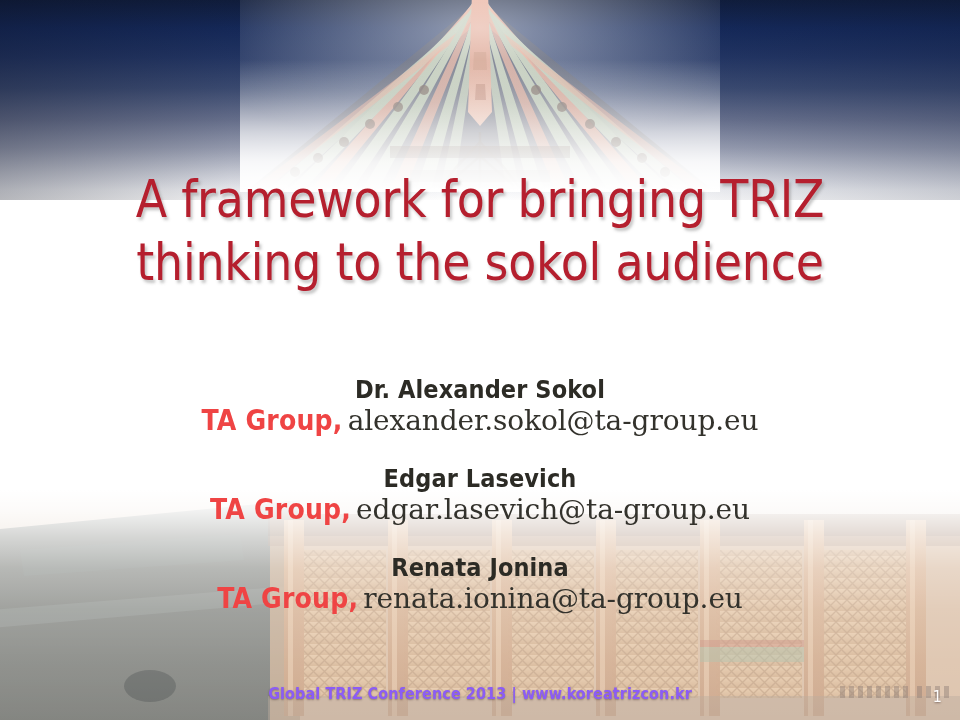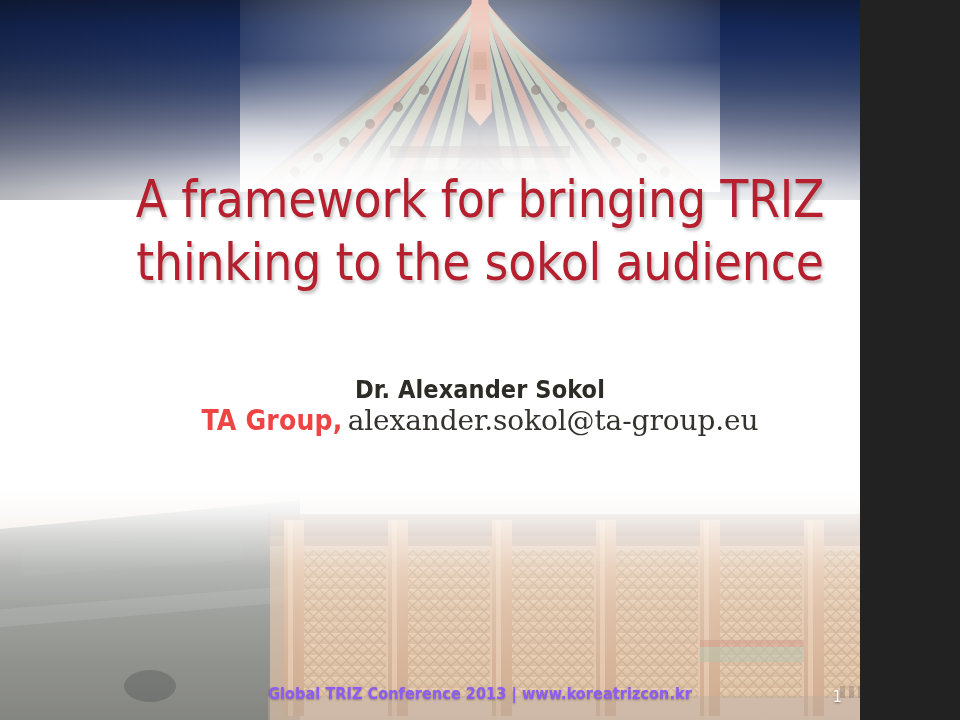--- a/index.html
+++ b/index.html
@@ -8,21 +8,21 @@
     padding: 0;
     background: #222;
   }
   body {
     font-family: "Liberation Sans", sans-serif;
   }
 
   
   .slide {
     position: relative;
-    width: 860px;
+    width: 960px;
     height: 720px;
     overflow: hidden;
     background: #ffffff;
   }
 
   
   .bg-sky {
     position: absolute;
     left: 0; top: 0;
     width: 960px;
@@ -390,21 +390,33 @@
 
   <div class="authors">
 
     <div class="author-group">
       <div class="author-name">Dr. Alexander Sokol</div>
       <div class="author-affil">
         <span class="affil-org">TA Group,</span><span class="affil-email">alexander.sokol@ta-group.eu</span>
       </div>
     </div>
 
-
+    <div class="author-group">
+      <div class="author-name">Edgar Lasevich</div>
+      <div class="author-affil">
+        <span class="affil-org">TA Group,</span><span class="affil-email">edgar.lasevich@ta-group.eu</span>
+      </div>
+    </div>
+
+    <div class="author-group">
+      <div class="author-name">Renata Jonina</div>
+      <div class="author-affil">
+        <span class="affil-org">TA Group,</span><span class="affil-email">renata.ionina@ta-group.eu</span>
+      </div>
+    </div>
 
   </div>
 
   <div class="footer">
     <div class="footer-line">Global TRIZ Conference 2013 | www.koreatrizcon.kr</div>
   </div>
 
   <div class="page-number">1</div>
 
 </div>

